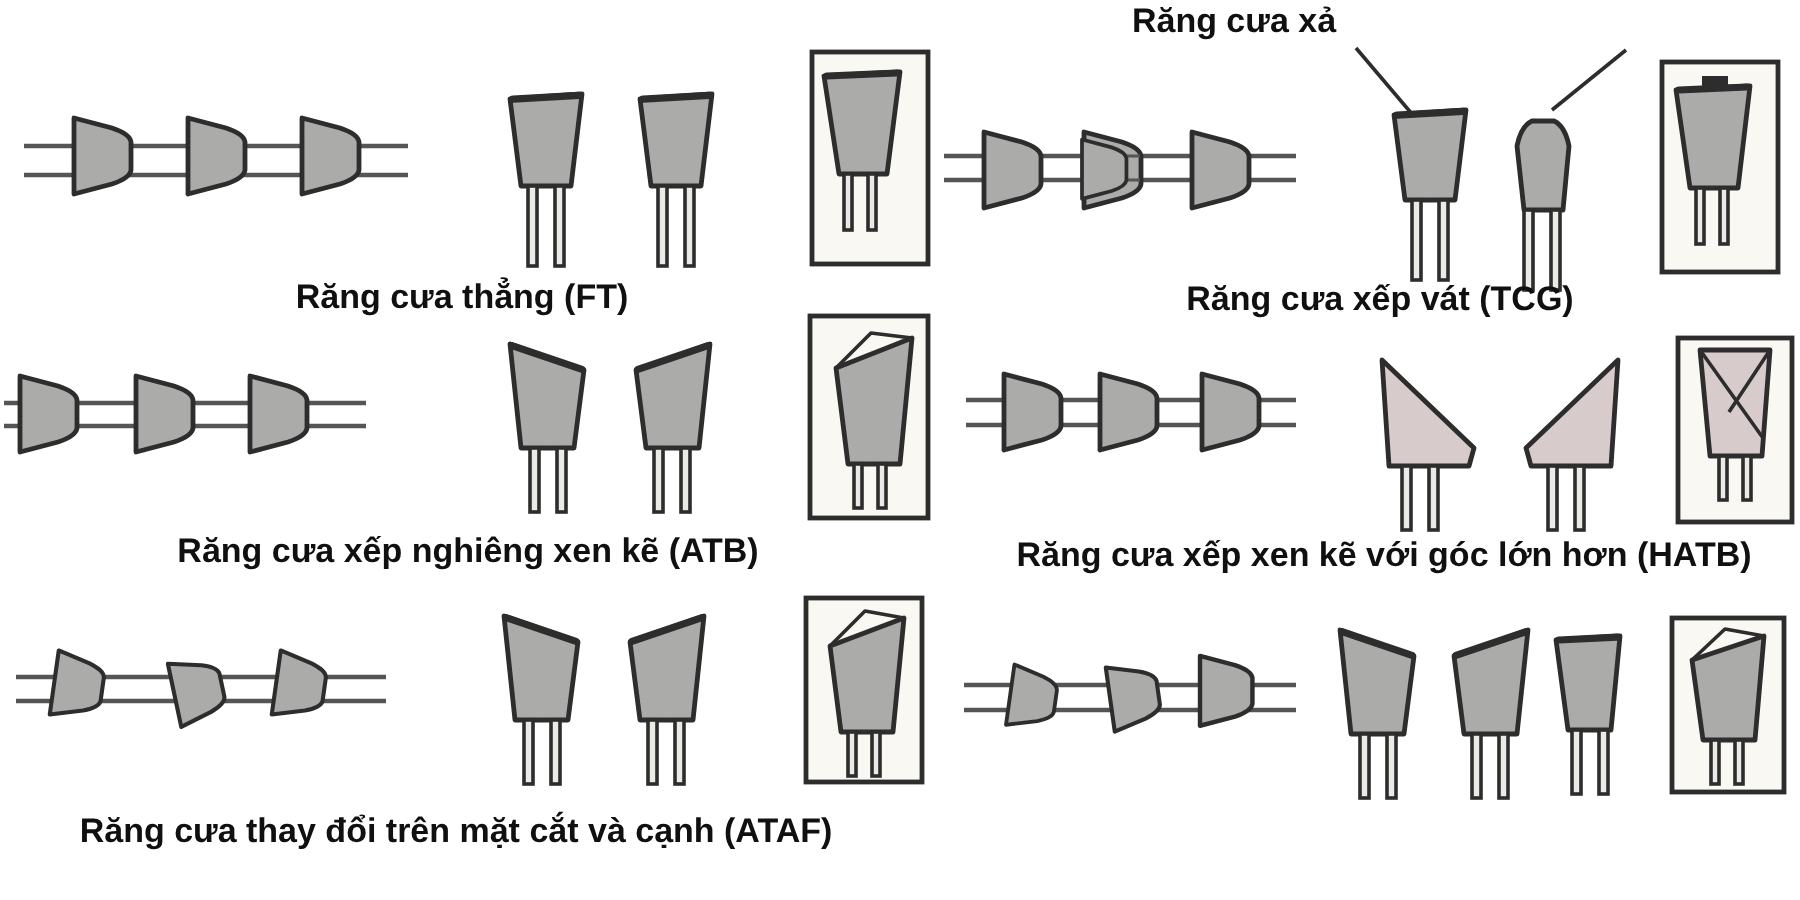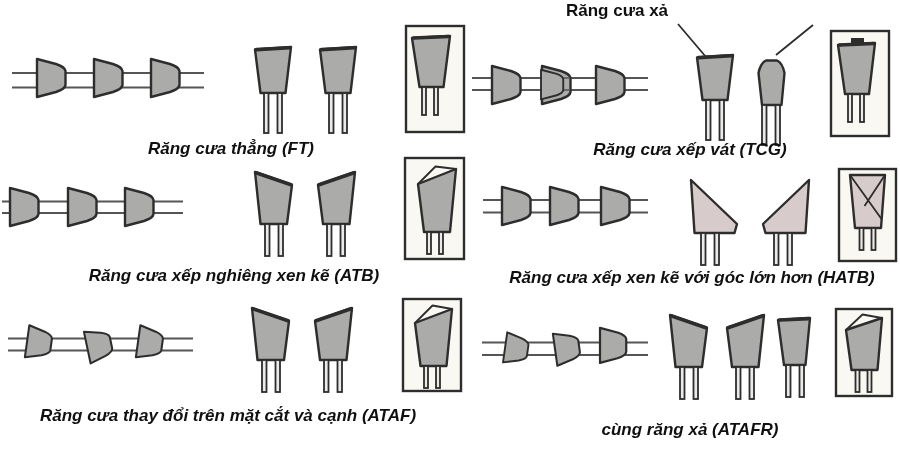--- a/index.html
+++ b/index.html
@@ -13,21 +13,21 @@
   .tooth{fill:var(--gray);stroke:var(--ink);stroke-width:2.4;stroke-linejoin:round;}
   .tooth.light{fill:var(--pink);}
   .cap{fill:none;stroke:var(--ink);stroke-width:3.6;stroke-linecap:round;}
   .blade{fill:none;stroke:var(--line);stroke-width:2.2;}
   .bladeThin{fill:none;stroke:var(--line);stroke-width:1.6;}
   .thin{fill:none;stroke:var(--ink);stroke-width:1.8;stroke-linejoin:round;}
   .legbar{fill:var(--legfill);stroke:var(--ink);stroke-width:1.8;}
   .box{fill:var(--boxfill);stroke:var(--ink);stroke-width:2.4;}
   .darkcap{fill:var(--ink);}
   .cap-label{position:absolute;transform:translateX(-50%);white-space:nowrap;
-             font-weight:bold;font-size:17px;line-height:20px;color:var(--text);font-style:italic;}
+             font-weight:bold;font-size:17px;line-height:20px;color:var(--text);}
   .callout{position:absolute;transform:translateX(-50%);white-space:nowrap;
            font-weight:bold;font-size:17px;line-height:20px;color:var(--text);}
 </style>
 </head>
 <body>
 
 <div id="stage">
 
   <svg width="900" height="450" viewBox="0 0 900 450">
     <defs>
@@ -209,15 +209,14 @@
     </g>
   </svg>
 
   <div class="callout" style="left:617px; top:1px">Răng cưa xả</div>
 
   <div class="cap-label" style="left:231px; top:139px">Răng cưa thẳng (FT)</div>
   <div class="cap-label" style="left:690px; top:140px">Răng cưa xếp vát (TCG)</div>
   <div class="cap-label" style="left:234px; top:266px">Răng cưa xếp nghiêng xen kẽ (ATB)</div>
   <div class="cap-label" style="left:228px; top:406px">Răng cưa thay đổi trên mặt cắt và cạnh (ATAF)</div>
   <div class="cap-label" style="left:692px; top:268px">Răng cưa xếp xen kẽ với góc lớn hơn (HATB)</div>
-  <div class="cap-label" style="left:690px; top:420px">cùng răng xả (ATAFR)</div>
 
 </div>
 
 </body></html>

